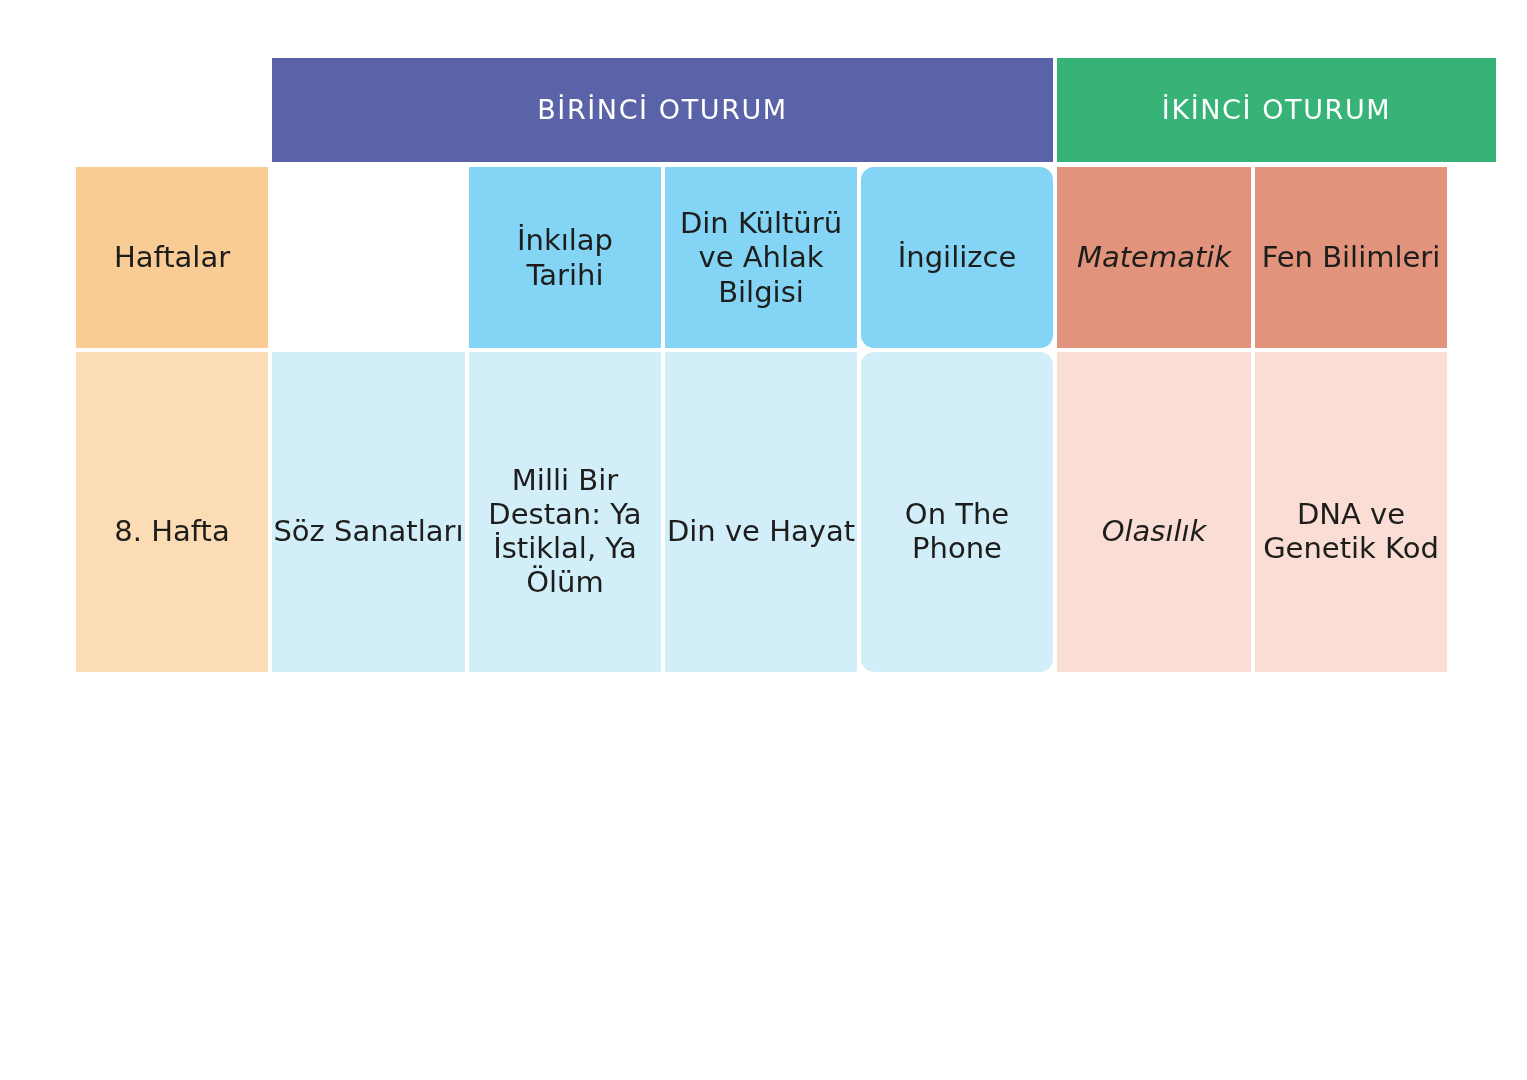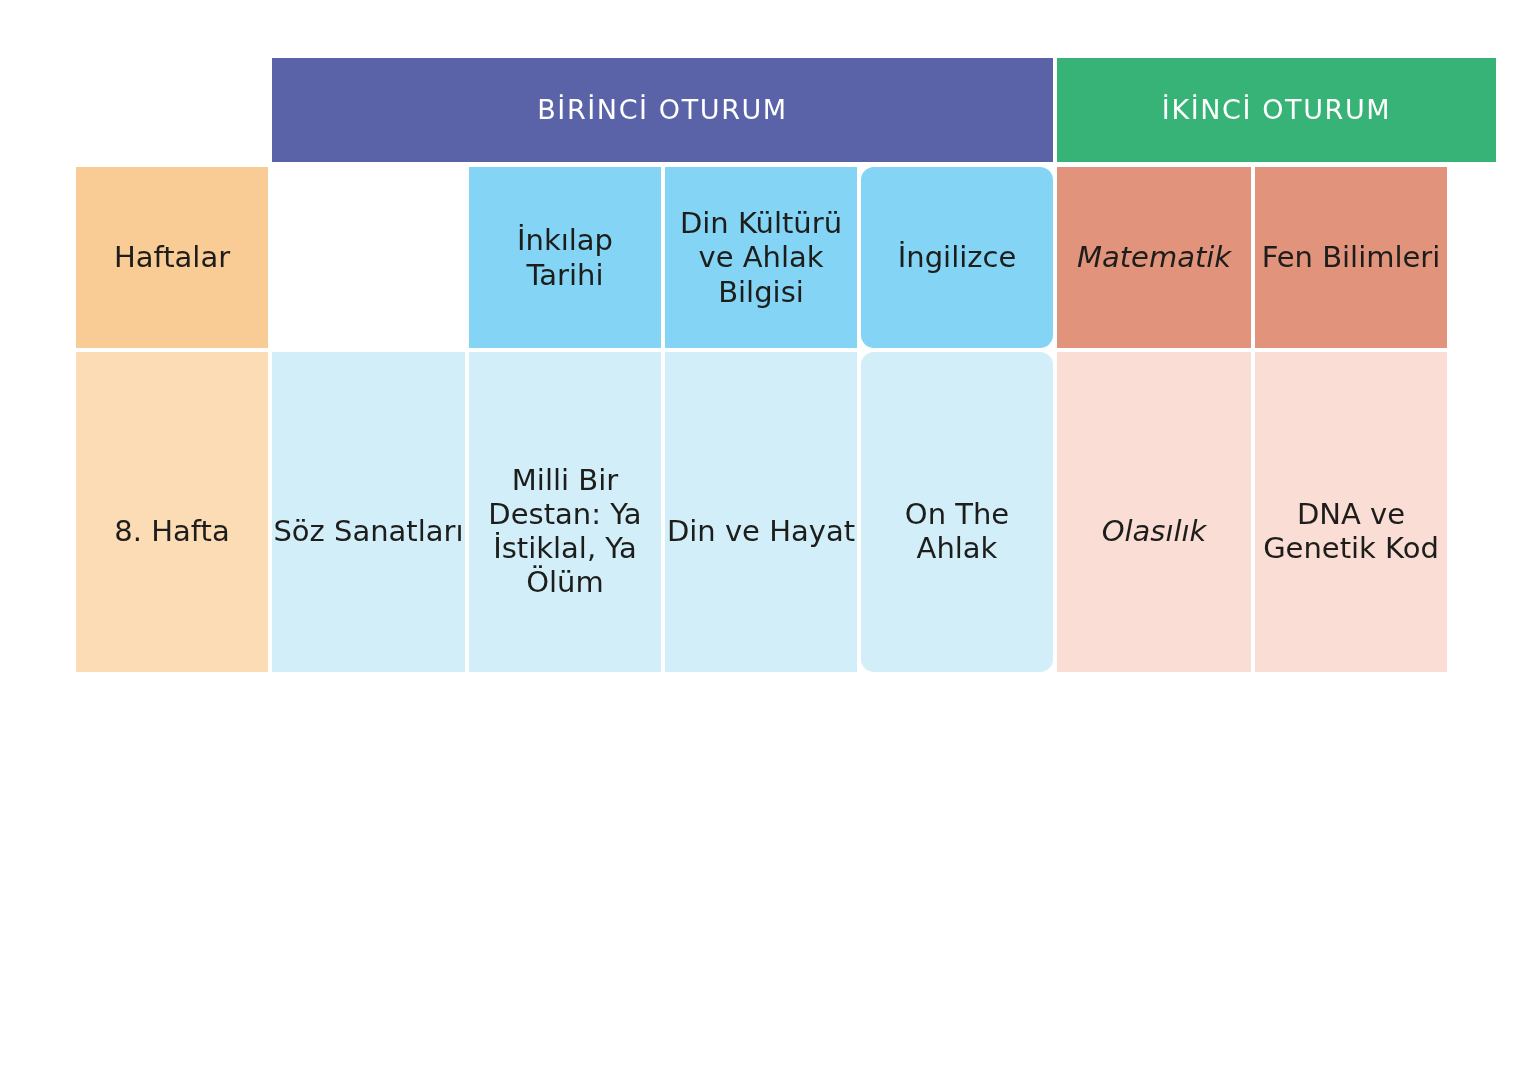--- a/index.html
+++ b/index.html
@@ -109,21 +109,21 @@
   <div class="cell data-cell blue col-1">
     <div class="inner">Söz Sanatları</div>
   </div>
   <div class="cell data-cell blue col-2">
     <div class="inner">Milli Bir Destan: Ya İstiklal, Ya Ölüm</div>
   </div>
   <div class="cell data-cell blue col-3">
     <div class="inner">Din ve Hayat</div>
   </div>
   <div class="cell data-cell blue col-4">
-    <div class="inner">On The Ahlak</div>
+    <div class="inner">On The Phone</div>
   </div>
   <div class="cell data-cell salmon col-5">
     <div class="inner">Olasılık</div>
   </div>
   <div class="cell data-cell salmon col-6">
     <div class="inner">DNA ve Genetik Kod</div>
   </div>
 
 </div>
 

